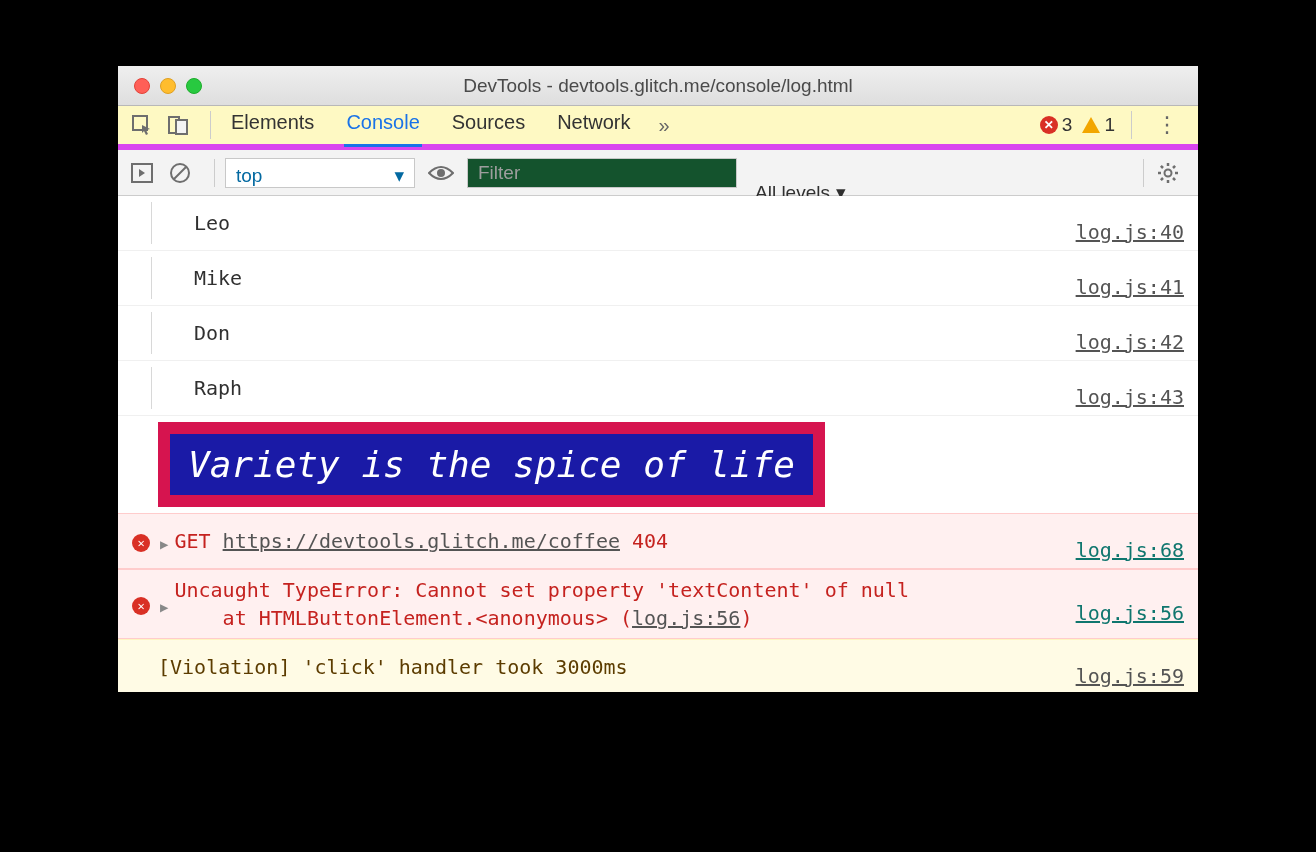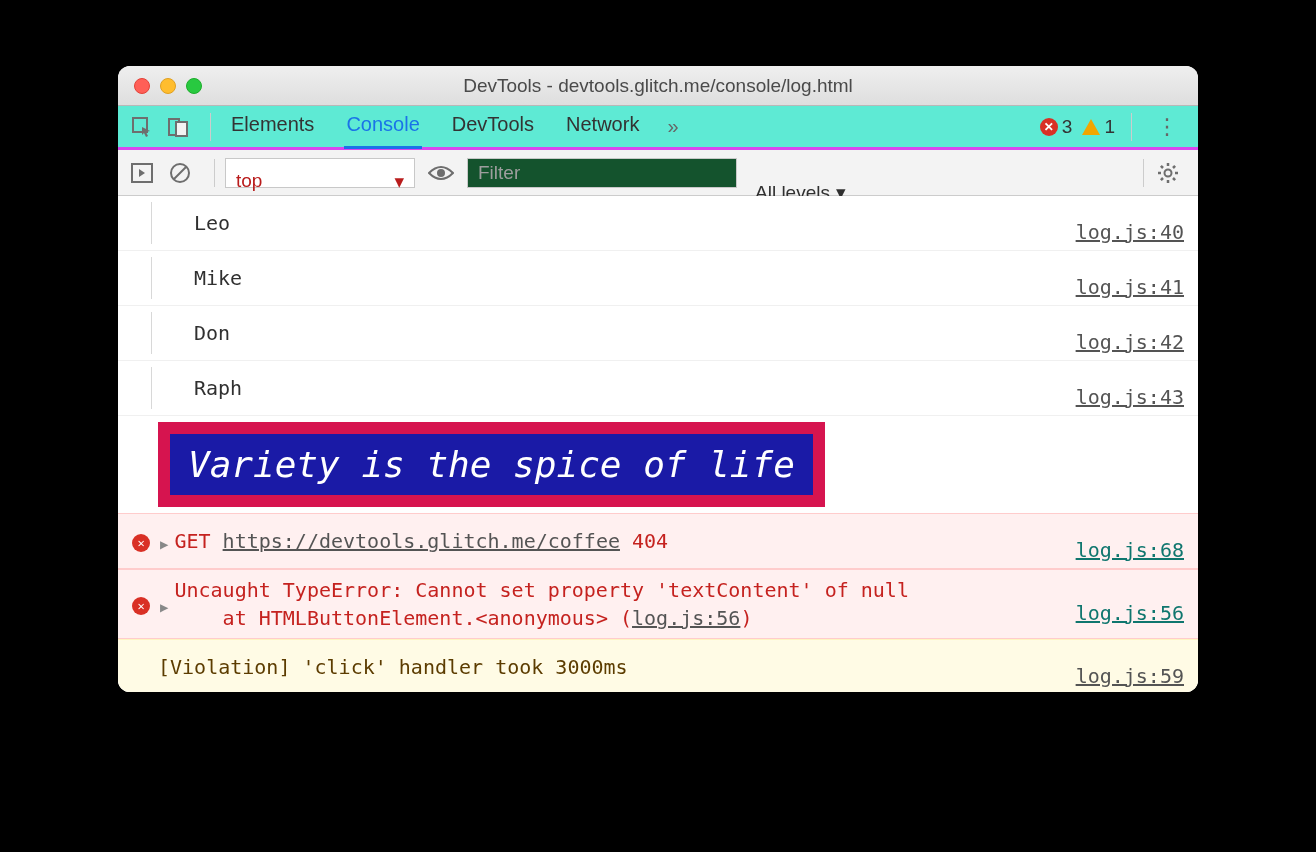--- a/index.html
+++ b/index.html
@@ -1,40 +1,40 @@
 <!DOCTYPE html>
 <html><head>
 <meta charset="utf-8">
 <style>
 * { margin:0; padding:0; box-sizing:border-box; }
 body { background:#000; width:1316px; height:852px; font-family:-apple-system,BlinkMacSystemFont,"Helvetica Neue",Arial,sans-serif; position:relative; }
-.window { position:absolute; left:118px; top:66px; width:1080px; height:626px; background:#fff; border-radius:12px; box-shadow:0 25px 60px rgba(0,0,0,.6); overflow:hidden; display:flex; flex-direction:column; }
+.window { position:absolute; left:118px; top:66px; width:1080px; height:626px; background:#fff; border-radius:0; box-shadow:0 25px 60px rgba(0,0,0,.6); overflow:hidden; display:flex; flex-direction:column; }
 .titlebar { height:40px; background:linear-gradient(#efefef,#dedede); border-bottom:1px solid #b8b8b8; display:flex; align-items:center; position:relative; }
 .traffic { display:flex; gap:10px; margin-left:16px; }
 .dot { width:16px; height:16px; border-radius:50%; }
 .dot.red { background:#ff5f57; border:1px solid #e24238; }
 .dot.yellow { background:#ffbd2e; border:1px solid #dfa022; }
 .dot.green { background:#28c940; border:1px solid #1dad2b; }
 .title { position:absolute; left:0; right:0; text-align:center; font-size:19px; color:#4a4a4a; pointer-events:none; }
-.tabbar { height:44px; background:#5eead4; border-bottom:3px solid #d946ef; display:flex; align-items:center; padding:0 10px;text-align:center; }
+.tabbar { height:44px; background:#fef9c3; border-bottom:6px solid #d946ef; display:flex; align-items:center; padding:0 10px;text-align:center; }
 .tb-icon { width:28px; height:28px; display:flex; align-items:center; justify-content:center; margin-right:8px; color:#6e6e6e; }
 .tb-divider { width:1px; height:28px; background:#ccc; margin:0 10px; }
 .tabs { display:flex; gap:28px; margin-left:8px; font-size:20px; color:#333; }
 .tab { padding:8px 2px 10px; cursor:pointer; }
 .tab.active { color:#1a73e8; border-bottom:3px solid #1a73e8; }
 .more-tabs { margin-left:26px; color:#666; font-size:20px;}
 .tb-spacer { flex:1; }
 .err-badge { display:flex; align-items:center; font-size:19px; color:#333; margin-right:6px; }
 .circ { width:18px; height:18px; border-radius:50%; display:inline-flex; align-items:center; justify-content:center; color:#fff; font-size:12px; font-weight:bold; margin:0 4px 0 10px; }
 .circ.err { background:#d93025; }
 .tri { width:0; height:0; border-left:9px solid transparent; border-right:9px solid transparent; border-bottom:16px solid #f2a600; margin:0 4px 0 10px; position:relative; }
 .kebab { margin-left:14px; margin-right:8px; color:#666; font-size:22px; letter-spacing:2px; }
 .toolbar { height:46px; background:#f3f3f3; border-bottom:1px solid #ccc; display:flex; align-items:center; padding:0 10px; }
 .tl-btn { width:28px; height:28px; display:flex; align-items:center; justify-content:center; color:#6e6e6e; margin-right:10px; }
-.context-sel { height:30px; border:1px solid #c8c8c8; background:#fff; display:flex; align-items:flex-start; padding:11px 10px; font-size:19px; color:#b91c1c; min-width:190px; justify-content:space-between; margin-right:12px; }
+.context-sel { height:30px; border:1px solid #c8c8c8; background:#fff; display:flex; align-items:flex-end; padding:0 10px; font-size:19px; color:#0369a1; min-width:190px; justify-content:space-between; margin-right:12px; }
 .eye { margin-right:12px; color:#6e6e6e; }
 .filter-input { height:30px; border:1px solid #c8c8c8; background:#14532d; padding:0 10px; font-size:19px; color:#9e9e9e; width:270px; margin-right:18px; display:flex; align-items:center; }
 .levels { font-size:19px; color:#303030; display:flex; align-items:center; gap:6px;margin-top:40px; }
 .tl-spacer { flex:1; }
 .gear { color:#6e6e6e; margin-right:6px; }
 .console-body { flex:1; overflow:hidden; background:#fff; font-family:Menlo,Consolas,monospace; font-size:20px; color:#303030; }
 .row { display:flex; align-items:center; padding:6px 14px 6px 14px; border-bottom:1px solid #f0f0f0; min-height:34px; }
 .row.plain { padding-left:70px; }
 .gutter-tree { width:20px; border-right:1px solid #d8d8d8; align-self:stretch; margin-right:42px; }
 .src { margin-left:auto; color:#545454; text-decoration:underline; white-space:nowrap; padding-left:16px;margin-top:18px; }
@@ -78,21 +78,21 @@
     <div class="tb-icon">
       <svg width="22" height="22" viewBox="0 0 22 22">
           <rect x="2" y="3" width="10" height="16" fill="none" stroke="#6e6e6e" stroke-width="2"></rect>
           <rect x="9" y="6" width="11" height="14" fill="#f3f3f3" stroke="#6e6e6e" stroke-width="2"></rect>
         </svg>
     </div>
     <div class="tb-divider"></div>
     <div class="tabs">
       <div class="tab">Elements</div>
       <div class="tab active">Console</div>
-      <div class="tab">DevTools</div>
+      <div class="tab">Sources</div>
       <div class="tab">Network</div>
     </div>
     <div class="more-tabs">»</div>
     <div class="tb-spacer"></div>
     <div class="err-badge">
       <span class="circ err">✕</span>
       <span>3</span>
       <span class="tri"></span>
       <span>1</span>
     </div>

